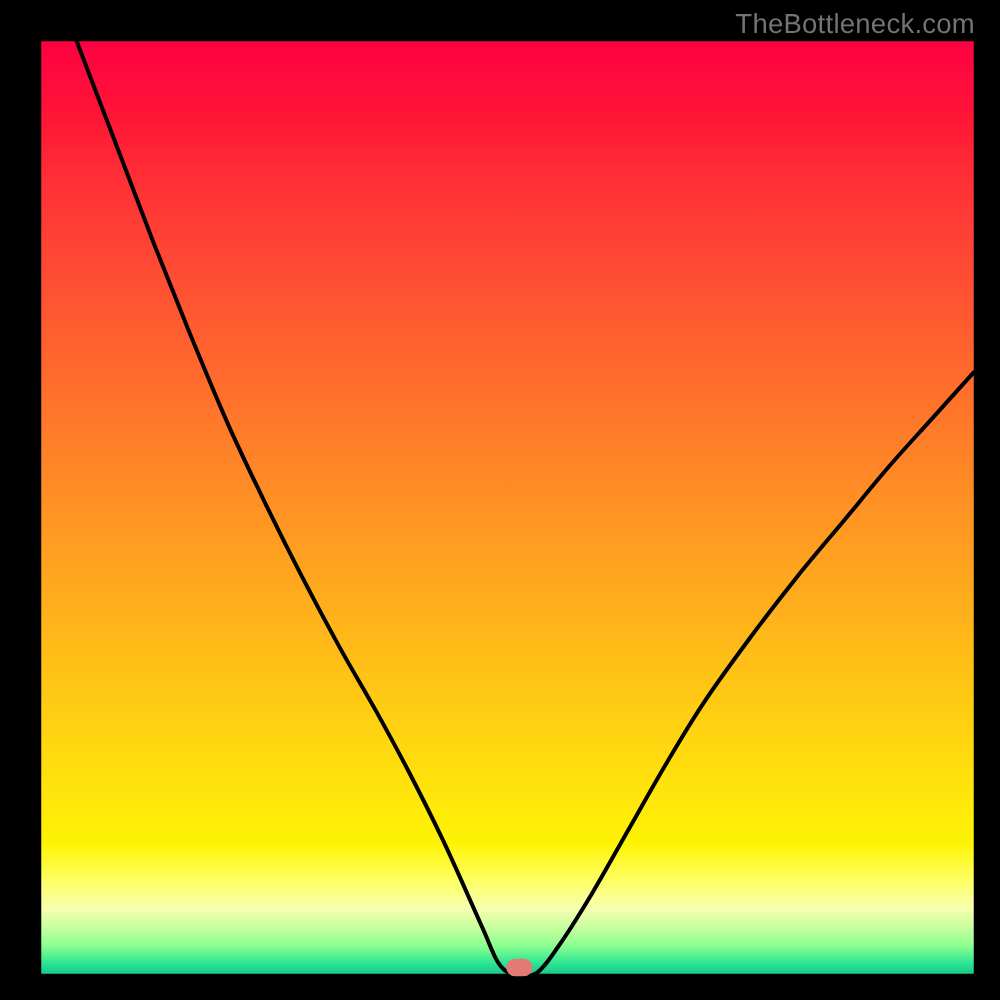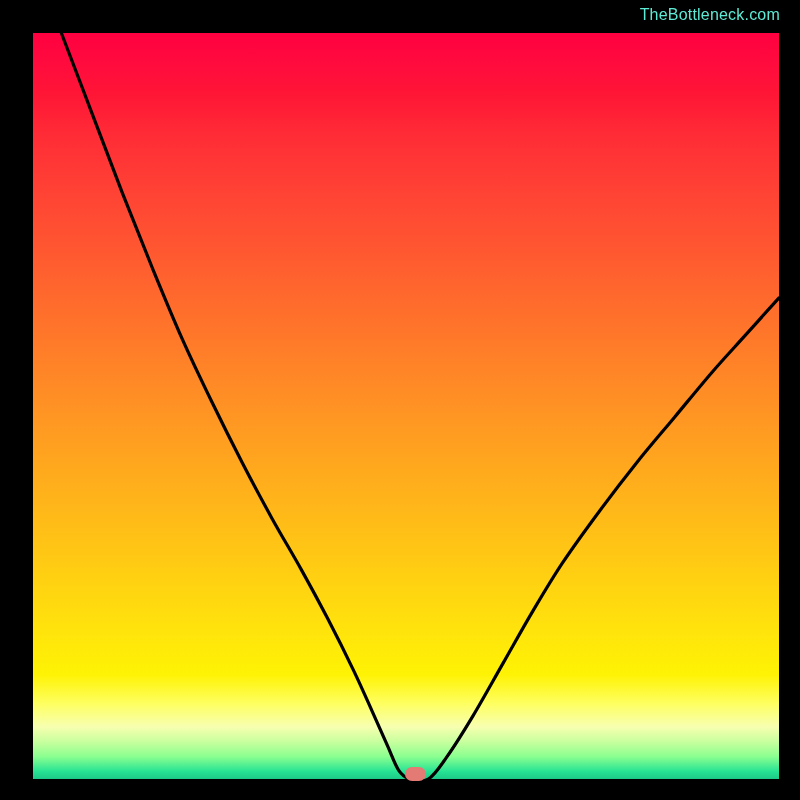--- a/index.html
+++ b/index.html
@@ -42,22 +42,22 @@
       #c8ff9e 95%,
       #8bff90 97%,
       #26e394 99%,
       #1cc987 100%
     );
   }
   .watermark {
     position: absolute;
     top: 6px;
     right: 20px;
-    color: #5eead4;
-    font-size: 16px;
+    color: #737373;
+    font-size: 22px;
     font-weight: 500;
     letter-spacing: 0.2px;
     user-select: none;
   }
   svg.curve {
     position: absolute;
     left: 0;
     top: 0;
     width: 746px;
     height: 746px;

